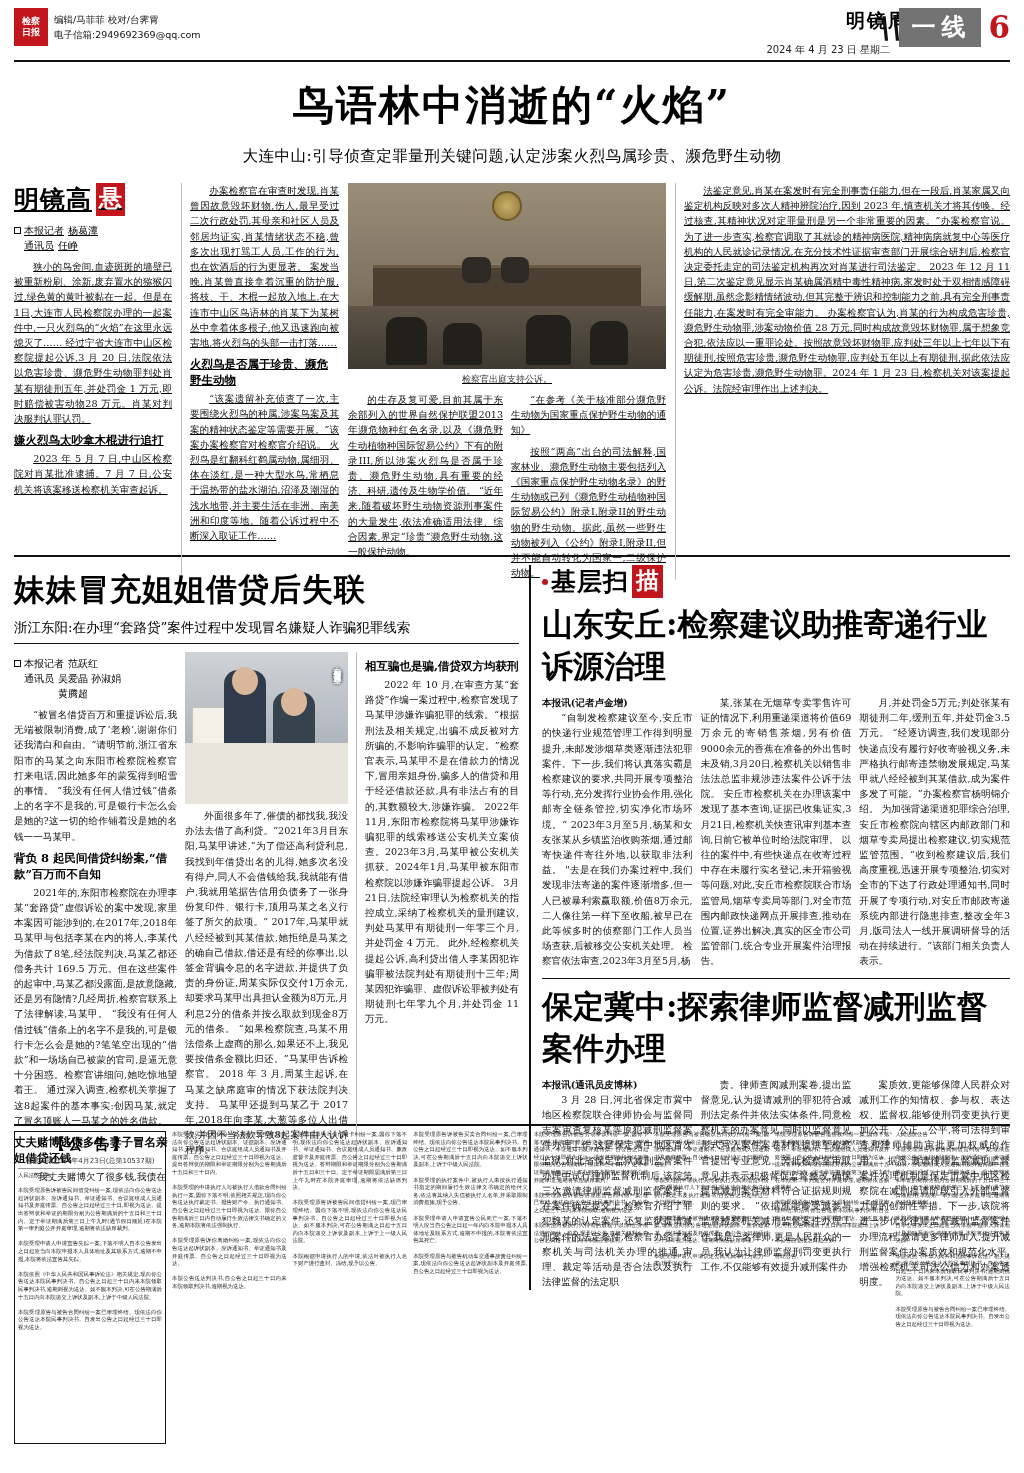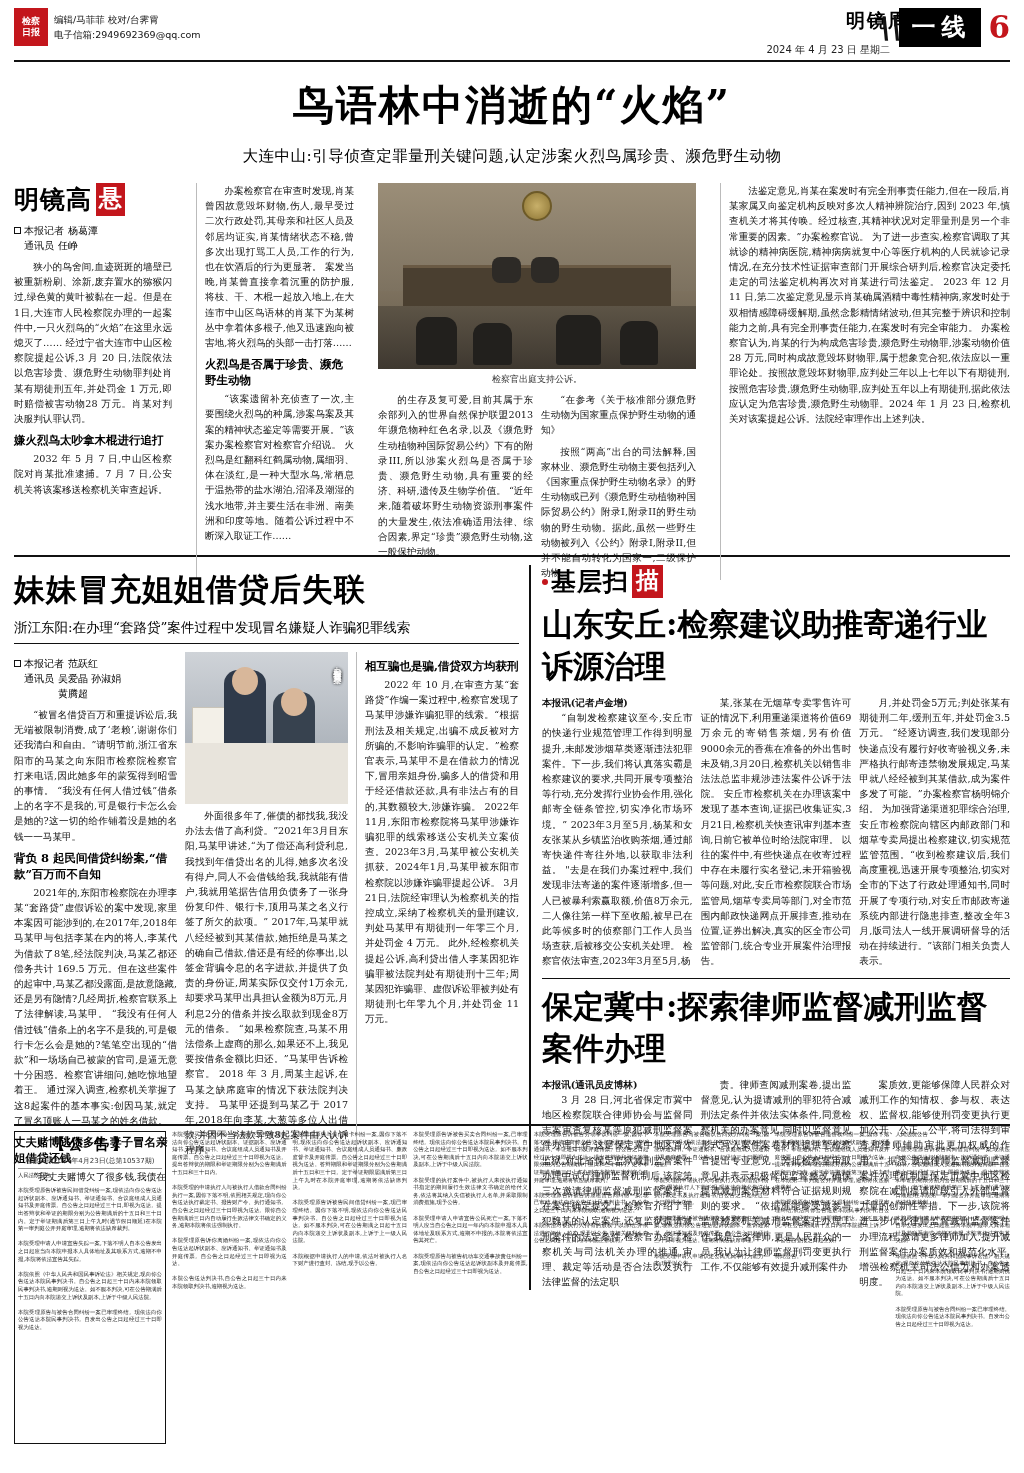--- a/index.html
+++ b/index.html
@@ -63,21 +63,21 @@
   .banner {
     position: absolute; right: 0; top: 0;
     display: flex; align-items: center;
   }
   .banner-slash {
     font-size: 30px; color: #111; font-weight: bold;
     transform: skewX(-12deg);
     line-height: 1;
   }
   .banner-box {
-    background: #000000; color: #fff;
+    background: #737373; color: #fff;
     font-family: "DejaVu Serif", "Liberation Serif", serif;
     font-size: 24px; font-weight: bold;
     letter-spacing: 6px;
     padding: 3px 10px 4px 12px;
     margin-left: -2px;
   }
   .banner-num {
     color: #c3161c;
     font-family: "DejaVu Serif", "Liberation Serif", serif;
     font-size: 31px; font-weight: bold;
@@ -100,23 +100,24 @@
   }
   .lead .sub {
     font-family: "DejaVu Serif", "Liberation Serif", serif;
     font-size: 15.5px; margin-top: 13px; letter-spacing: 0.5px;
   }
 
   
   .top-grid {
     display: grid;
     grid-template-columns: 158px 158px 318px 1fr;
-    gap: 24px;
+    gap: 9px;
     margin-top: 10px;
     height: 360px;
+    text-decoration: underline;
   }
   .sec-logo {
     display: flex; align-items: center; gap: 2px;
     margin-bottom: 7px;
   }
   .sec-logo .t1 {
     font-family: "DejaVu Serif", "Liberation Serif", serif;
     font-size: 25px; font-weight: bold; letter-spacing: 1px;
   }
   .sec-logo .t2 {
@@ -363,21 +364,21 @@
         <div class="byline-line">
           <span style="width:10px"></span>
           <span class="byline-label">通讯员</span>
           <span class="byline-names">任峥</span>
         </div>
       </div>
       <div class="body-text">狭小的鸟舍间,血迹斑斑的墙壁已被重新粉刷、涂新,废弃置水的猕猴闪过,绿色黄的黄叶被黏在一起。但是在1日,大连市人民检察院办理的一起案件中,一只火烈鸟的“火焰”在这里永远熄灭了……
 
 经过宁省大连市中山区检察院提起公诉,3 月 20 日,法院依法以危害珍贵、濒危野生动物罪判处肖某有期徒刑五年,并处罚金 1 万元,即时赔偿被害动物28 万元。肖某对判决服判认罪认罚。</div>
       <div class="sub-head-sm">嫌火烈鸟太吵拿木棍进行追打</div>
-      <div class="body-text">2032 年 5 月 7 日,中山区检察院对肖某批准逮捕。7 月 7 日,公安机关将该案移送检察机关审查起诉。</div>
+      <div class="body-text">2023 年 5 月 7 日,中山区检察院对肖某批准逮捕。7 月 7 日,公安机关将该案移送检察机关审查起诉。</div>
     </div>
 
     <div class="col-rule">
       <div class="body-text">办案检察官在审查时发现,肖某曾因故意毁坏财物,伤人,最早受过二次行政处罚,其母亲和社区人员及邻居均证实,肖某情绪状态不稳,曾多次出现打骂工人员,工作的行为,也在饮酒后的行为更显著。
 
 案发当晚,肖某曾直接拿着沉重的防护服,将枝、干、木棍一起放入地上,在大连市中山区鸟语林的肖某下为某树丛中拿着体多根子,他又迅速跑向被害地,将火烈鸟的头部一击打落……</div>
       <div class="sub-head-sm">火烈鸟是否属于珍贵、濒危野生动物</div>
       <div class="body-text">“该案遗留补充侦查了一次,主要围绕火烈鸟的种属,涉案鸟案及其案的精神状态鉴定等需要开展。”该案办案检察官对检察官介绍说。
 
 火烈鸟是红翻科红鹤属动物,属细羽、体在淡红,是一种大型水鸟,常栖息于温热带的盐水湖泊,沼泽及潮湿的浅水地带,并主要生活在非洲、南美洲和印度等地。随着公诉过程中不断深入取证工作……</div>

